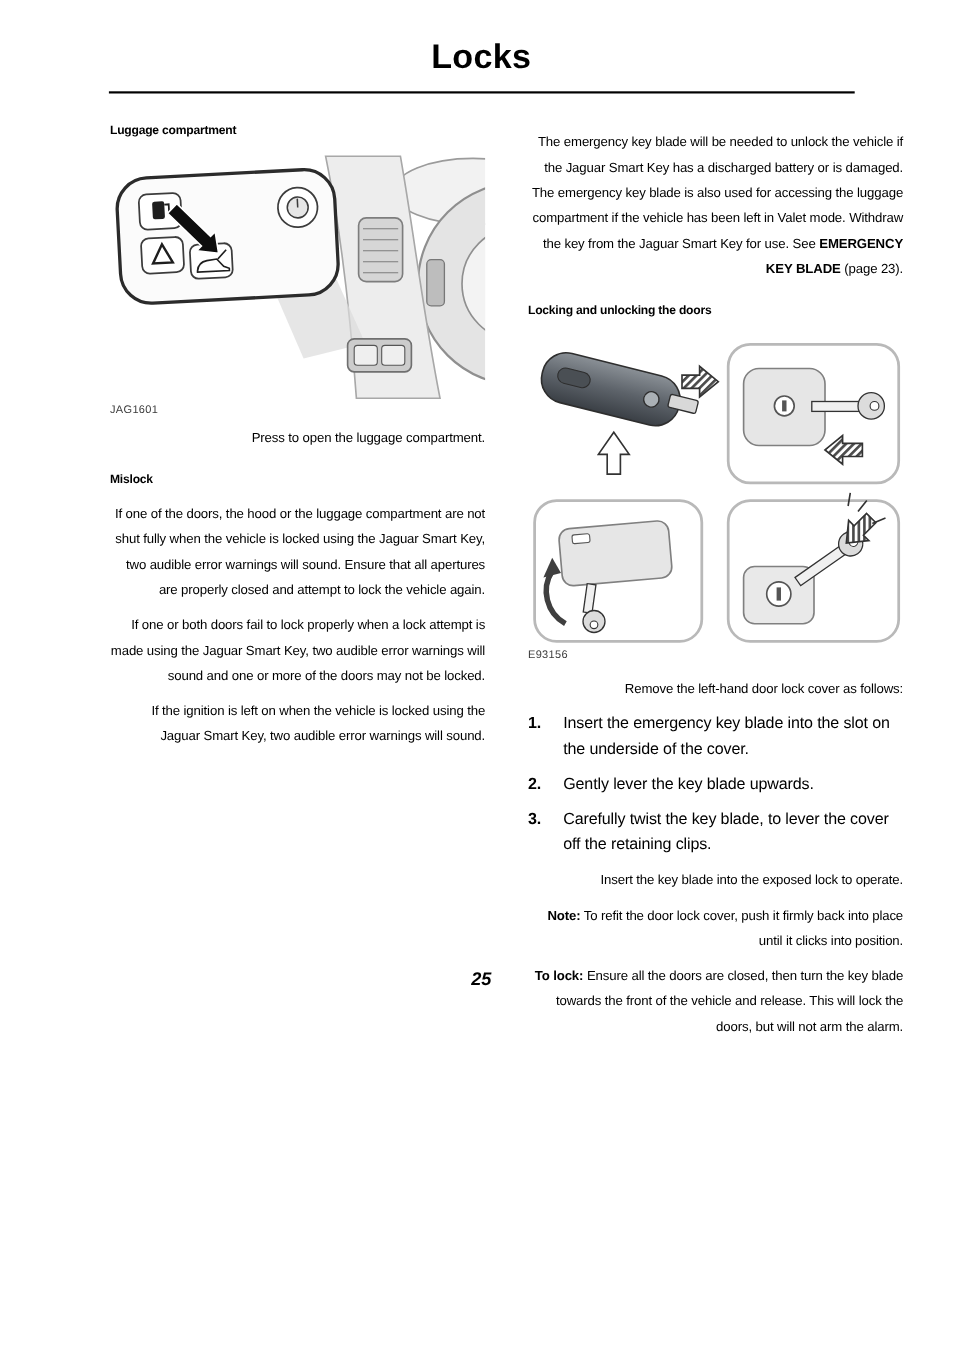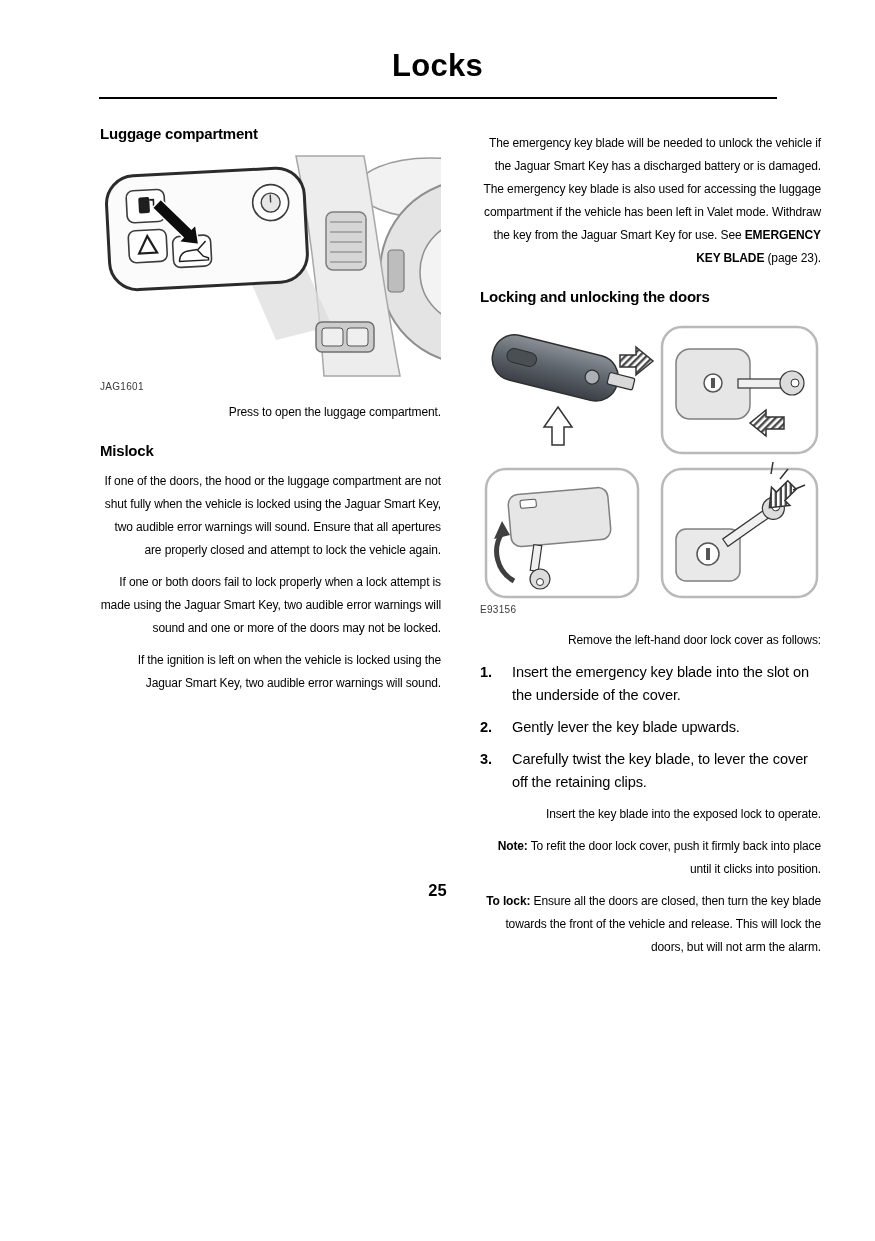--- a/index.html
+++ b/index.html
@@ -4,40 +4,40 @@
 <style>
   * { margin: 0; padding: 0; box-sizing: border-box; }
   html, body { background: #ffffff; }
   body {
     width: 875px; height: 1241px;
     font-family: "Liberation Sans", "DejaVu Sans", sans-serif;
     color: #000;
     position: relative;
     overflow: hidden;
   }
-  .page { width: 875px; height: 936px; position: relative; padding-top: 48px; }
+  .page { width: 875px; height: 936px; position: relative; padding-top: 34px; }
 
   .doc-title {
     text-align: center;
     font-size: 31px;
     font-weight: bold;
     letter-spacing: 0.3px;
   }
   .title-rule {
     height: 2px; background: #000;
     margin: 13px 0 0 99px;
     width: 678px;
   }
 
   .columns { display: flex; padding-left: 100px; margin-top: 24px; }
   .col-left  { width: 341px; margin-right: 39px; }
   .col-right { width: 341px; }
 
   h2 {
-    font-size: 15px; font-weight: bold;
+    font-size: 11px; font-weight: bold;
     letter-spacing: -0.2px;
     margin: 16px 0 4px 0;
     line-height: 21px;
   }
   h2.first { margin-top: 0; }
   h2.main-heading { font-size: 18.5px; margin-top: 0; }
 
   p {
     font-size: 12px; line-height: 23px;
     letter-spacing: -0.12px;
@@ -57,21 +57,21 @@
   .step { display: flex; font-size: 14.6px; line-height: 23px; letter-spacing: -0.12px; margin: 9px 0; }
   .step .num { width: 32px; flex: none; font-weight: bold; }
   .step .step-text { flex: 1; }
 
   .note-para { }
   .bold { font-weight: bold; }
 
   .page-number {
     position: absolute; bottom: 36px; left: 0;
     width: 100%; text-align: center;
-    font-size: 16.5px; font-weight: bold;
+    font-size: 16.5px; font-weight: bold; font-style: italic;
   }
 </style>
 </head>
 <body>
 
 <div class="page">
 
   <h1 class="doc-title">Locks</h1>
   <div class="title-rule"></div>
 

